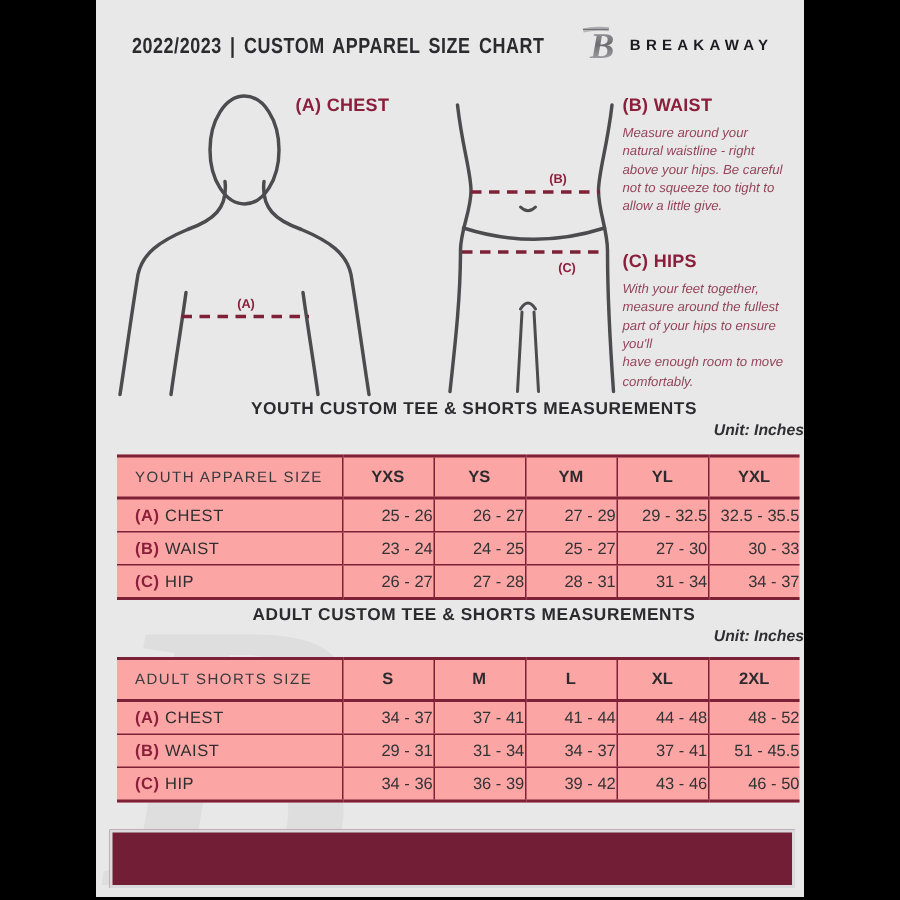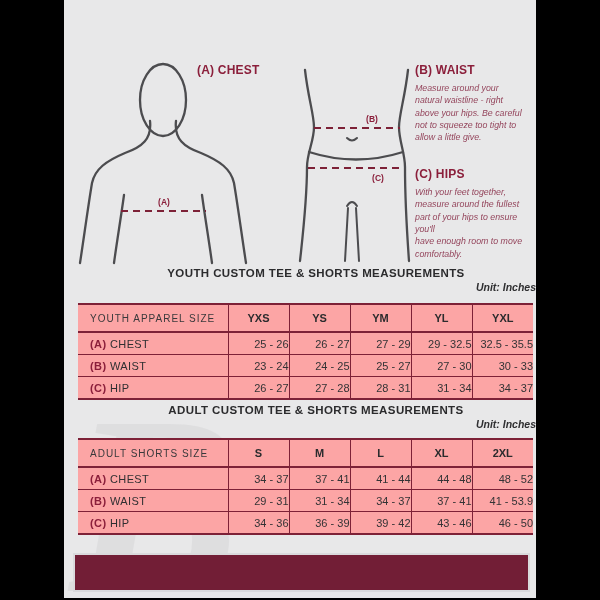--- a/index.html
+++ b/index.html
@@ -48,20 +48,39 @@
 
   
   .watermark{position:absolute;left:6px;top:378px;font-family:"Liberation Serif",serif;font-style:italic;font-size:255px;font-weight:bold;line-height:1;color:#8f8f93;opacity:.10;pointer-events:none;}
   .footer-bar{position:absolute;left:9px;top:553px;width:457px;height:39px;background:#721e36;border:2px solid #dadadc;box-sizing:border-box;}
 </style>
 </head>
 <body>
 
 <div class="page">
 
+  <div class="header">
+    <div class="header-title">2022/2023 | CUSTOM APPAREL SIZE CHART</div>
+    <div class="brand">
+      <span>
+        <svg width="27" height="28" viewBox="0 0 30 31">
+          <defs>
+            <linearGradient id="mg" x1="0" y1="0" x2="0" y2="1">
+              <stop offset="0" stop-color="#a9a9ad"></stop>
+              <stop offset="0.45" stop-color="#6c6c71"></stop>
+              <stop offset="1" stop-color="#b9b9bc"></stop>
+            </linearGradient>
+          </defs>
+          <path d="M2 7 Q10 5 21 6" stroke="url(#mg)" stroke-width="3" fill="none"></path>
+          <text x="7" y="27" font-size="27" font-weight="bold" font-style="italic" font-family="'Liberation Serif',serif" fill="url(#mg)">B</text>
+        </svg>
+      </span>
+      <span class="brand-name">BREAKAWAY</span>
+    </div>
+  </div>
 
   <div class="diagram">
     <svg width="472" height="212" viewBox="0 0 472 212">
       <g stroke="#4c4c4f" stroke-width="2.3" fill="none" stroke-linecap="round">
 
         <ellipse cx="99" cy="45" rx="23" ry="36"></ellipse>
         <path d="M86 66 C88 84 78 92 61 98 C42 106 31 114 28 128 C24 152 20 182 16 208"></path>
         <path d="M112 66 C110 84 120 92 137 98 C156 106 167 114 170 128 C174 152 178 182 182 208"></path>
         <path d="M60 140 C57 162 53 186 50 208"></path>
         <path d="M138 140 C141 162 145 186 148 208"></path>
@@ -180,21 +199,21 @@
             <td class="val">41 - 44</td>
             <td class="val">44 - 48</td>
             <td class="val">48 - 52</td>
           </tr>
           <tr>
             <td class="label-cell"><span class="pfx">(B) </span>WAIST</td>
             <td class="val">29 - 31</td>
             <td class="val">31 - 34</td>
             <td class="val">34 - 37</td>
             <td class="val">37 - 41</td>
-            <td class="val">41 - 53.9</td>
+            <td class="val">51 - 45.5</td>
           </tr>
           <tr>
             <td class="label-cell"><span class="pfx">(C) </span>HIP</td>
             <td class="val">34 - 36</td>
             <td class="val">36 - 39</td>
             <td class="val">39 - 42</td>
             <td class="val">43 - 46</td>
             <td class="val">46 - 50</td>
           </tr>
         </tbody>

